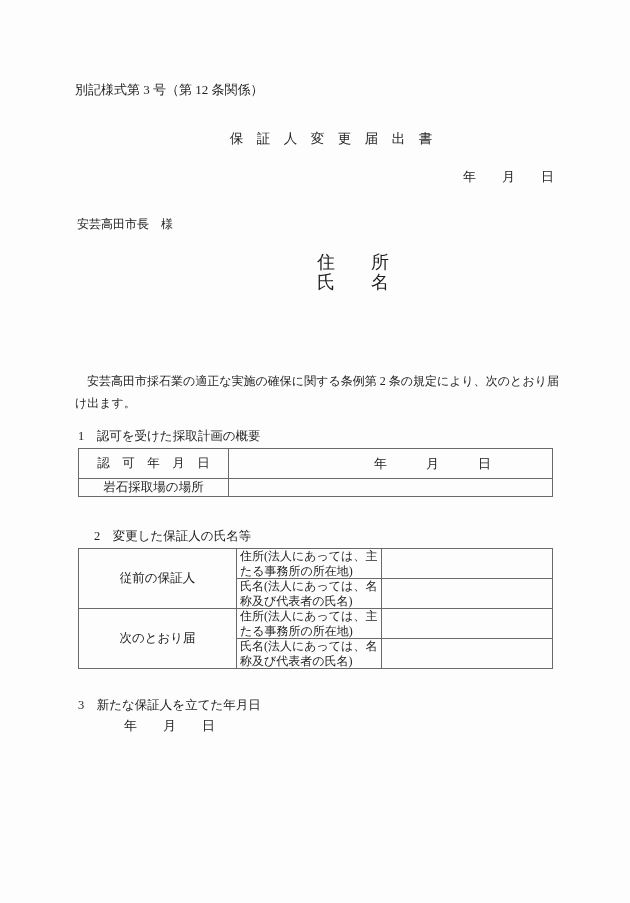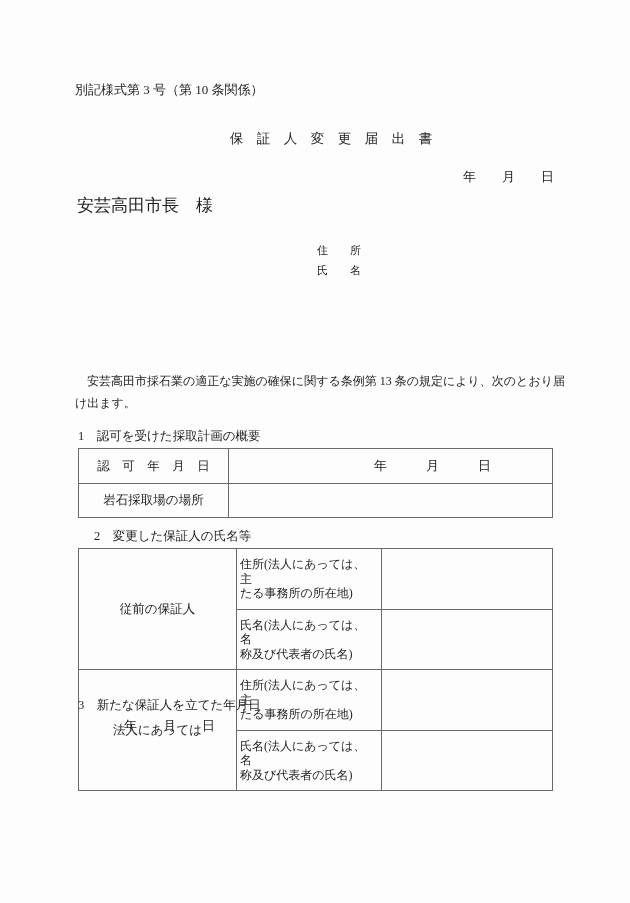--- a/index.html
+++ b/index.html
@@ -10,42 +10,42 @@
     background:#fdfdfd;
     margin:0 auto;
     font-family:"Liberation Serif","DejaVu Serif",serif;
     color:#1e1e1e;
     overflow:hidden;
   }
   .abs{position:absolute;line-height:1.25;}
   .form-number{left:75px;top:82px;font-size:13px;}
   .doc-title{left:16px;width:100%;top:131px;text-align:center;font-size:13.5px;font-weight:normal;margin:0;}
   .date-top{right:76px;top:169px;font-size:13px;}
-  .addressee{left:77px;top:195px;font-size:17px;}
-  .applicant{left:317px;top:240px;font-size:11px;line-height:20px;}
+  .addressee{left:77px;top:217px;font-size:12px;}
+  .applicant{left:317px;top:252px;font-size:18px;line-height:20px;}
   .corp-note{left:266px;top:293px;display:flex;align-items:center;}
   .corp-note-text{font-size:12.5px;line-height:23px;margin:0 10px;white-space:pre-line;width:240px;}
   .paren{flex:0 0 auto;}
   .body-text{left:75px;top:370px;font-size:12px;line-height:22px;white-space:pre;margin:0;}
   .sec-heading{font-size:12.5px;}
   .sec1-heading{left:78px;top:429px;text-align:right;}
   .sec2-heading{left:94px;top:529px;}
   .sec3-heading{left:78px;top:698px;}
   .date-bottom{left:124px;top:718px;font-size:13px;}
 
   table.tbl{
     position:absolute;
     border-collapse:collapse;
     table-layout:fixed;
     font-size:12.5px;
     color:#1e1e1e;
   }
   table.tbl td{
     border:1px solid #6a6a6a;
-    padding:8px;
+    padding:0;
     vertical-align:middle;
     overflow:hidden;
   }
   .tbl1{left:78px;top:448px;width:474px;}
   .tbl1 tr.row1{height:30px;}
   .tbl1 tr.row2{height:18px;}
   .tbl1 td.lbl{text-align:center;}
   .tbl1 td.val-date{font-size:13px;padding-left:145px;}
 
   .tbl2{left:78px;top:548px;width:474px;}
@@ -56,35 +56,35 @@
     line-height:14.5px;
     white-space:pre-line;
     padding-left:3px;
   }
 </style>
 </head>
 <body>
 
 <div class="page">
 
-  <div class="abs form-number">別記様式第 3 号（第 10 条関係）</div>
+  <div class="abs form-number">別記様式第 3 号（第 12 条関係）</div>
 
   <h1 class="abs doc-title">保　証　人　変　更　届　出　書</h1>
 
   <div class="abs date-top">年　　月　　日</div>
 
   <div class="abs addressee">安芸高田市長　様</div>
 
   <div class="abs applicant">
     <div>住　　所</div>
     <div>氏　　名</div>
   </div>
 
 
-  <p class="abs body-text">　安芸高田市採石業の適正な実施の確保に関する条例第 13 条の規定により、次のとおり届
+  <p class="abs body-text">　安芸高田市採石業の適正な実施の確保に関する条例第 2 条の規定により、次のとおり届
 け出ます。</p>
 
   <div class="abs sec-heading sec1-heading">1　認可を受けた採取計画の概要</div>
 
   <table class="tbl tbl1">
     <colgroup>
         <col style="width:150px">
         <col style="width:324px">
       </colgroup>
     <tbody>
@@ -113,21 +113,21 @@
       <td class="sublbl">住所(法人にあっては、主
 たる事務所の所在地)</td>
       <td class="val"></td>
     </tr>
     <tr>
       <td class="sublbl">氏名(法人にあっては、名
 称及び代表者の氏名)</td>
       <td class="val"></td>
     </tr>
     <tr>
-      <td class="grp" rowspan="2">法人にあっては</td>
+      <td class="grp" rowspan="2">次のとおり届</td>
       <td class="sublbl">住所(法人にあっては、主
 たる事務所の所在地)</td>
       <td class="val"></td>
     </tr>
     <tr>
       <td class="sublbl">氏名(法人にあっては、名
 称及び代表者の氏名)</td>
       <td class="val"></td>
     </tr>
   </tbody>

